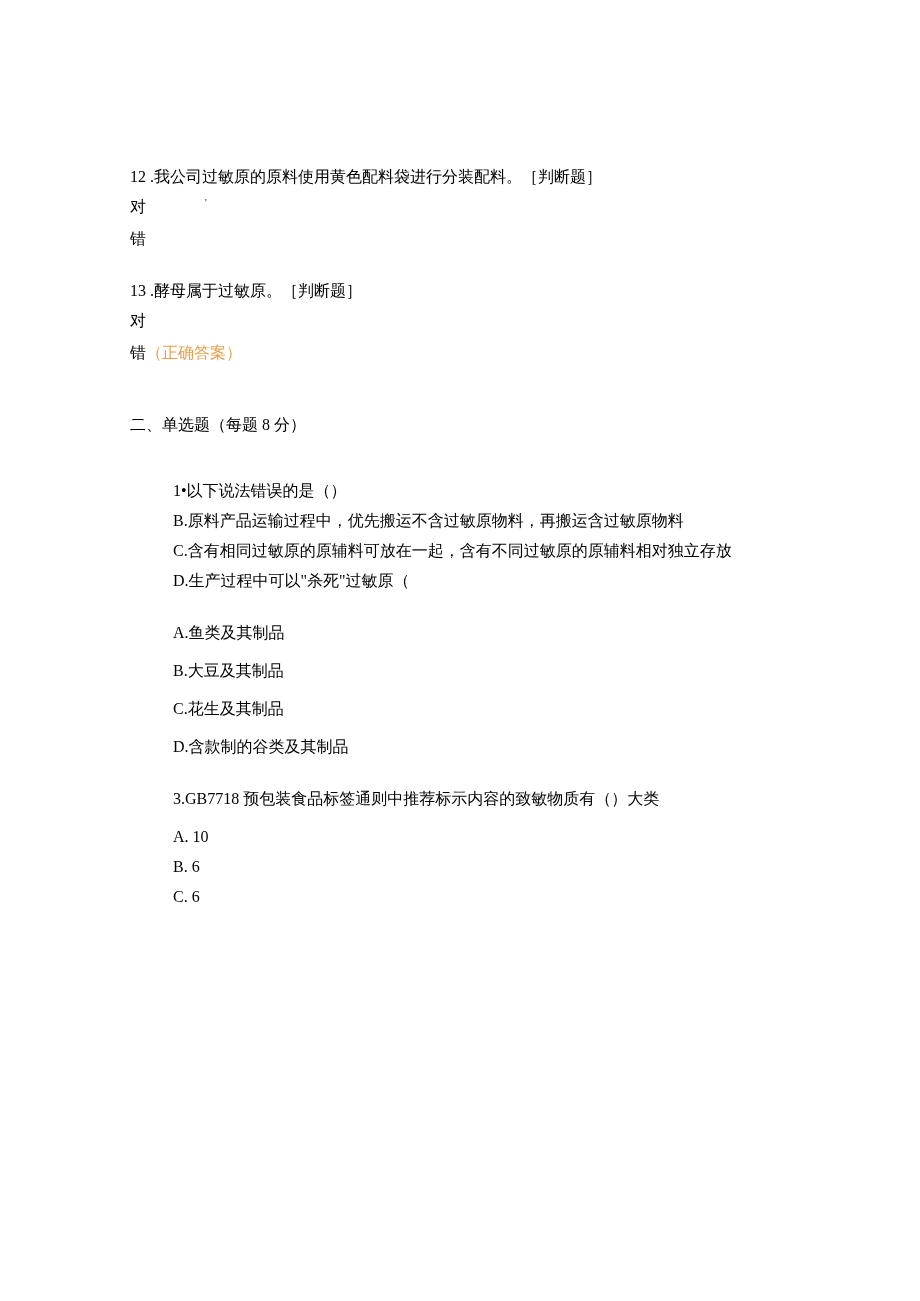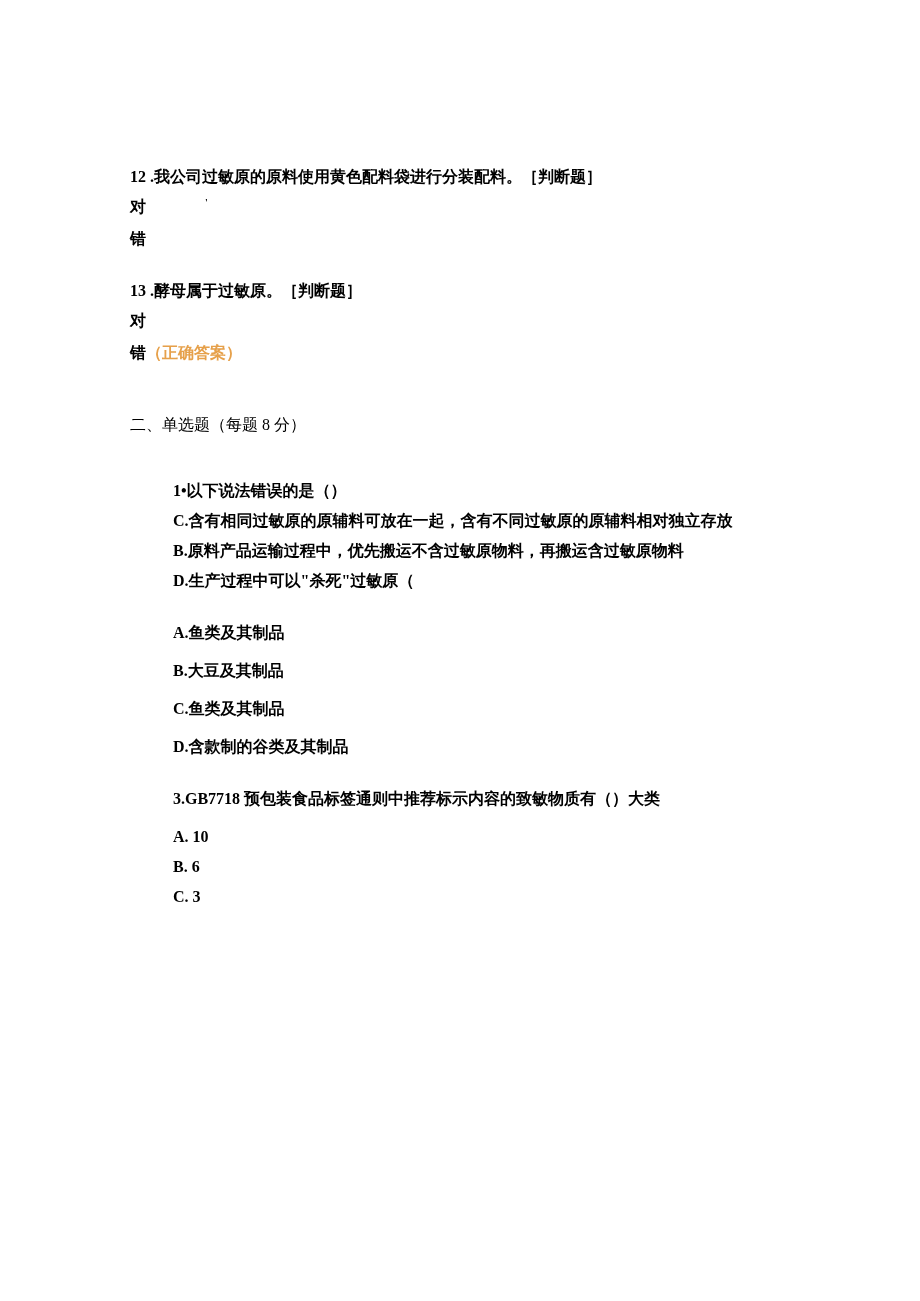--- a/index.html
+++ b/index.html
@@ -11,21 +11,20 @@
     line-height: 1.5;
     color: #000000;
     width: 920px;
   }
   .page {
     padding: 165px 130px 80px 130px;
     box-sizing: border-box;
   }
   .block {
     margin-bottom: 28px;
-    font-weight: bold;
   }
   .line {
     margin-bottom: 8px;
   }
   .q-header {
     margin-bottom: 6px;
   }
   .q-opt {
     margin-bottom: 6px;
     margin-left: 43px;
@@ -72,32 +71,32 @@
       <span>错</span><span class="correct">（正确答案）</span>
     </div>
   </div>
 
   <div class="section-gap">
     <span>二、单选题（每题 8 分）</span>
   </div>
 
   <div class="block">
     <div class="q-opt">1•以下说法错误的是（）</div>
+    <div class="q-opt">B.原料产品运输过程中，优先搬运不含过敏原物料，再搬运含过敏原物料</div>
     <div class="q-opt">C.含有相同过敏原的原辅料可放在一起，含有不同过敏原的原辅料相对独立存放</div>
-    <div class="q-opt">B.原料产品运输过程中，优先搬运不含过敏原物料，再搬运含过敏原物料</div>
     <div class="q-opt">D.生产过程中可以"杀死"过敏原（</div>
   </div>
 
   <div class="block">
     <div class="q-opt" style="margin-bottom:14px">A.鱼类及其制品</div>
     <div class="q-opt" style="margin-bottom:14px">B.大豆及其制品</div>
-    <div class="q-opt" style="margin-bottom:14px">C.鱼类及其制品</div>
+    <div class="q-opt" style="margin-bottom:14px">C.花生及其制品</div>
     <div class="q-opt" style="margin-bottom:14px">D.含款制的谷类及其制品</div>
   </div>
 
   <div class="block">
     <div class="q-opt" style="margin-bottom:14px">3.GB7718 预包装食品标签通则中推荐标示内容的致敏物质有（）大类</div>
     <div class="q-opt">A.   10</div>
     <div class="q-opt">B.   6</div>
-    <div class="q-opt">C.   3</div>
+    <div class="q-opt">C.   6</div>
   </div>
 
 </div>
 
 </body></html>

